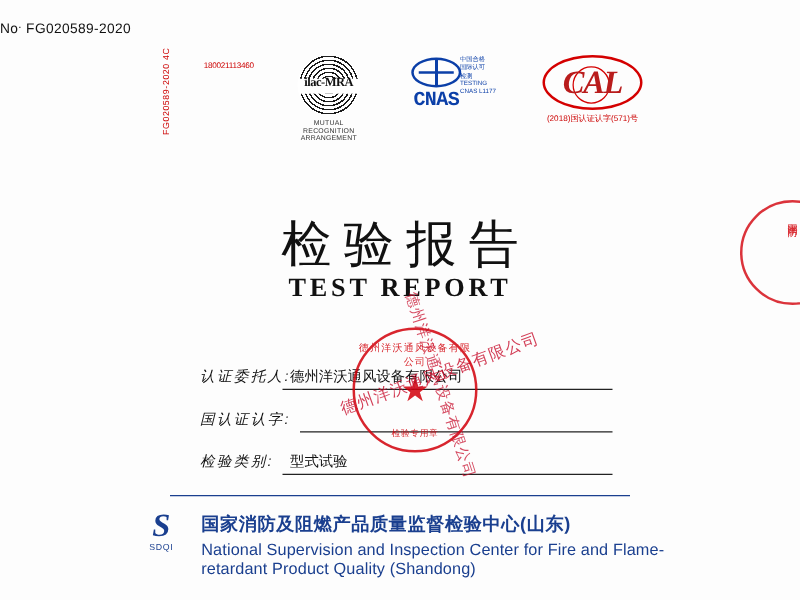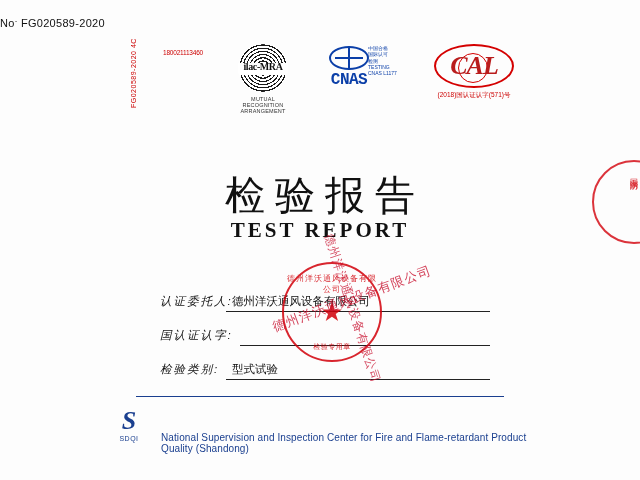--- a/index.html
+++ b/index.html
@@ -426,21 +426,21 @@
     top: 2px;
     font-size: 14.5px;
     font-weight: bold;
     color: #1a3f8f;
     letter-spacing: 0.5px;
   }
   .footer-en {
     position: absolute;
     left: 56px;
     top: 24px;
-    font-size: 10px;
+    font-size: 13px;
     color: #1a3f8f;
     letter-spacing: 0.1px;
   }
 </style>
 </head>
 <body>
 
 <div class="page">
 
   <div class="report-no">
@@ -518,17 +518,18 @@
   <div class="edge-seal"></div>
   <div class="edge-seal-txt">国家消防</div>
 
   <div class="footer">
     <div class="footer-rule"></div>
     <div class="footer-inner">
       <div class="sdqi-logo">
         <div class="mark">S</div>
         <div class="mark-txt">SDQI</div>
       </div>
+      <div class="footer-cn">国家消防及阻燃产品质量监督检验中心(山东)</div>
       <div class="footer-en">National Supervision and Inspection Center for Fire and Flame-retardant Product Quality (Shandong)</div>
     </div>
   </div>
 
 </div>
 
 </body></html>

